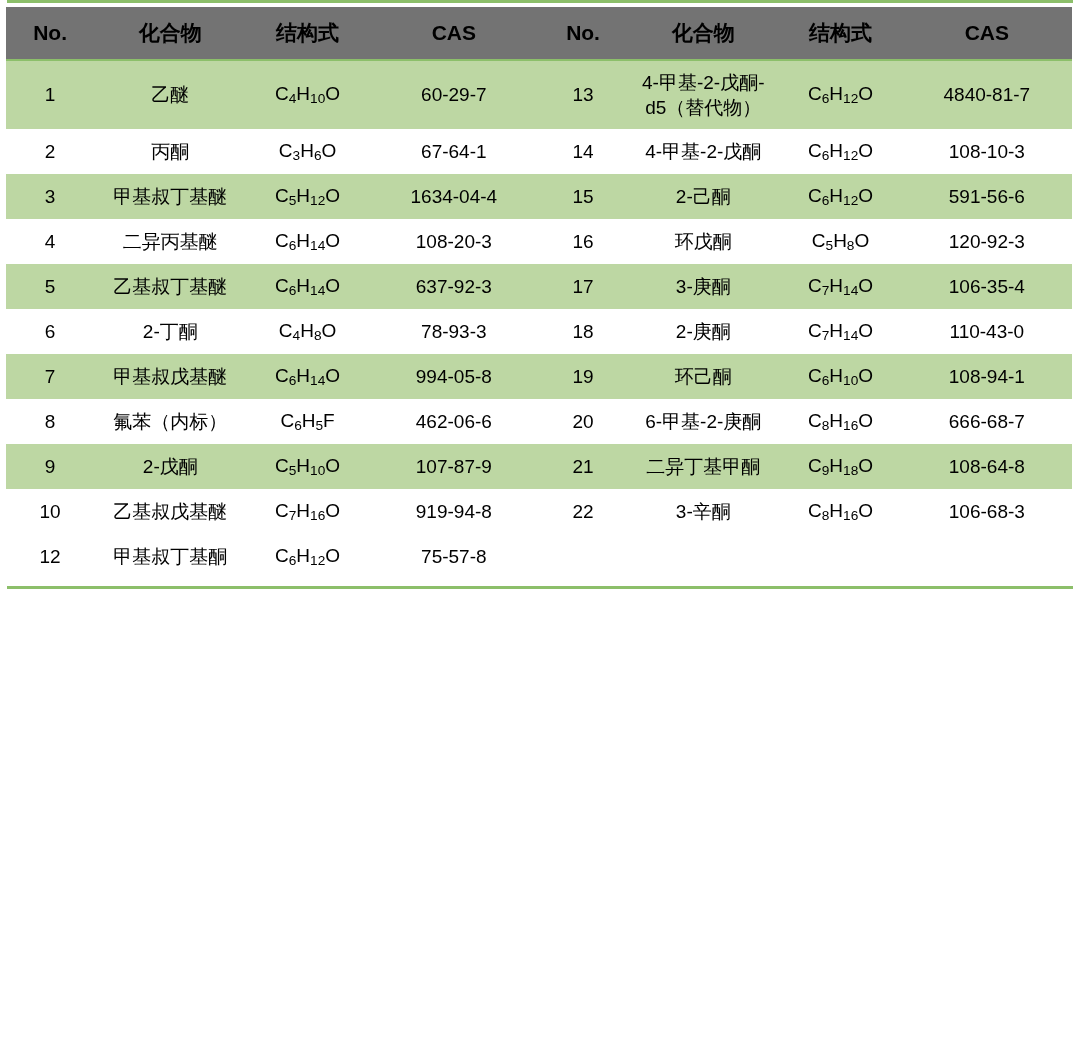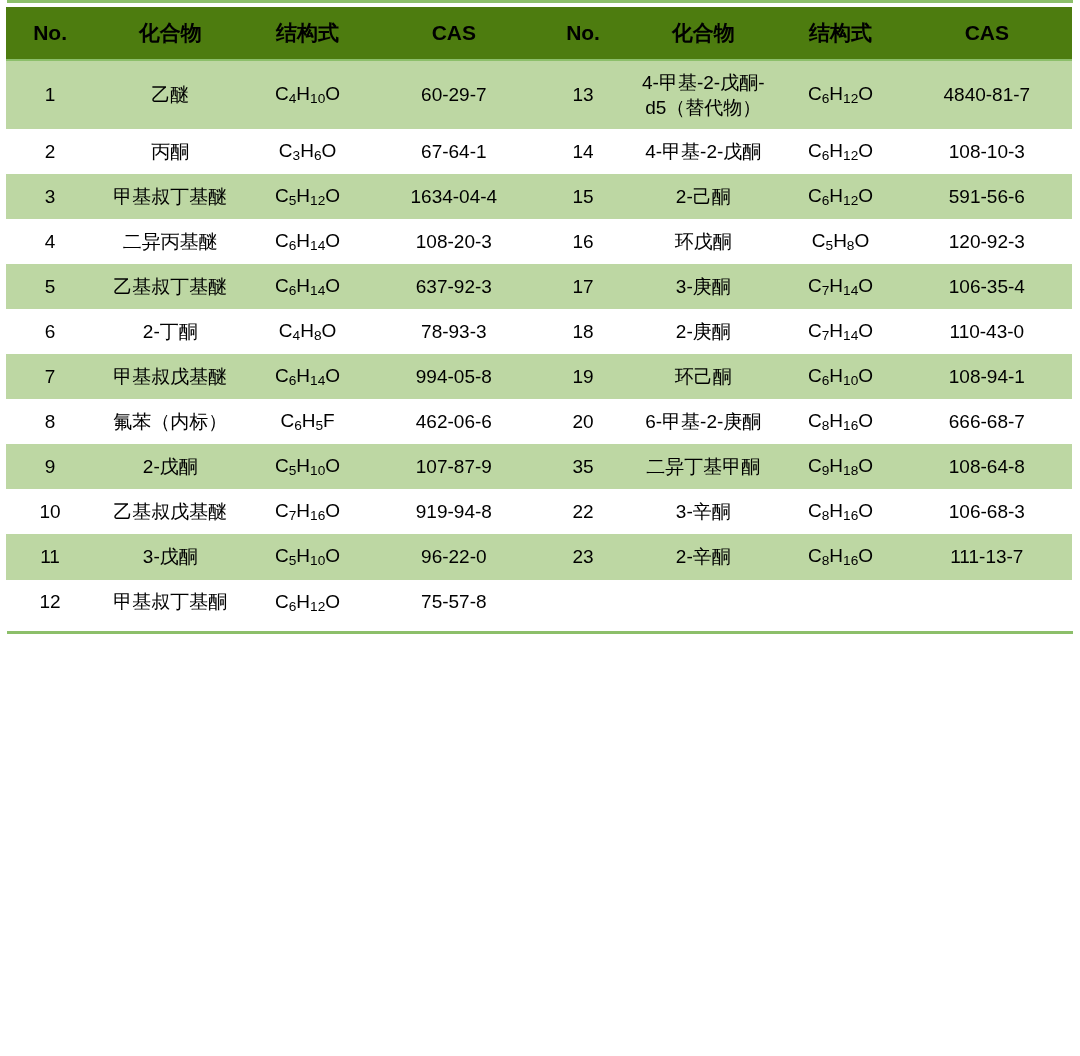--- a/index.html
+++ b/index.html
@@ -34,21 +34,21 @@
     text-align: center;
     vertical-align: middle;
     padding: 9px 6px;
     line-height: 1.32;
     word-wrap: break-word;
     overflow-wrap: break-word;
   }
   table.compound-table thead th {
     font-weight: bold;
     font-size: 21px;
-    background: #4d7c0f;
+    background: #737373;
     border-bottom: 2px solid #8cbf6a;
     padding-top: 12px;
     padding-bottom: 12px;
   }
   table.compound-table tbody tr.shaded td {
     background: #bdd7a3;
   }
   table.compound-table tbody tr.plain td {
     background: #ffffff;
   }
@@ -180,45 +180,35 @@
           <td>20</td>
           <td>6-甲基-2-庚酮</td>
           <td class=" formula">C<sub>8</sub>H<sub>16</sub>O</td>
           <td>666-68-7</td>
         </tr>
         <tr class="shaded">
           <td>9</td>
           <td>2-戊酮</td>
           <td class=" formula">C<sub>5</sub>H<sub>10</sub>O</td>
           <td>107-87-9</td>
-          <td>35</td>
+          <td>21</td>
           <td>二异丁基甲酮</td>
           <td class=" formula">C<sub>9</sub>H<sub>18</sub>O</td>
           <td>108-64-8</td>
         </tr>
         <tr class="plain">
           <td>10</td>
           <td>乙基叔戊基醚</td>
           <td class=" formula">C<sub>7</sub>H<sub>16</sub>O</td>
           <td>919-94-8</td>
           <td>22</td>
           <td>3-辛酮</td>
           <td class=" formula">C<sub>8</sub>H<sub>16</sub>O</td>
           <td>106-68-3</td>
         </tr>
-        <tr class="shaded">
-          <td>11</td>
-          <td>3-戊酮</td>
-          <td class=" formula">C<sub>5</sub>H<sub>10</sub>O</td>
-          <td>96-22-0</td>
-          <td>23</td>
-          <td>2-辛酮</td>
-          <td class=" formula">C<sub>8</sub>H<sub>16</sub>O</td>
-          <td>111-13-7</td>
-        </tr>
         <tr class="plain">
           <td>12</td>
           <td>甲基叔丁基酮</td>
           <td class=" formula">C<sub>6</sub>H<sub>12</sub>O</td>
           <td>75-57-8</td>
           <td class="empty"></td>
           <td class="empty"></td>
           <td class="formula empty"></td>
           <td class="empty"></td>
         </tr>

